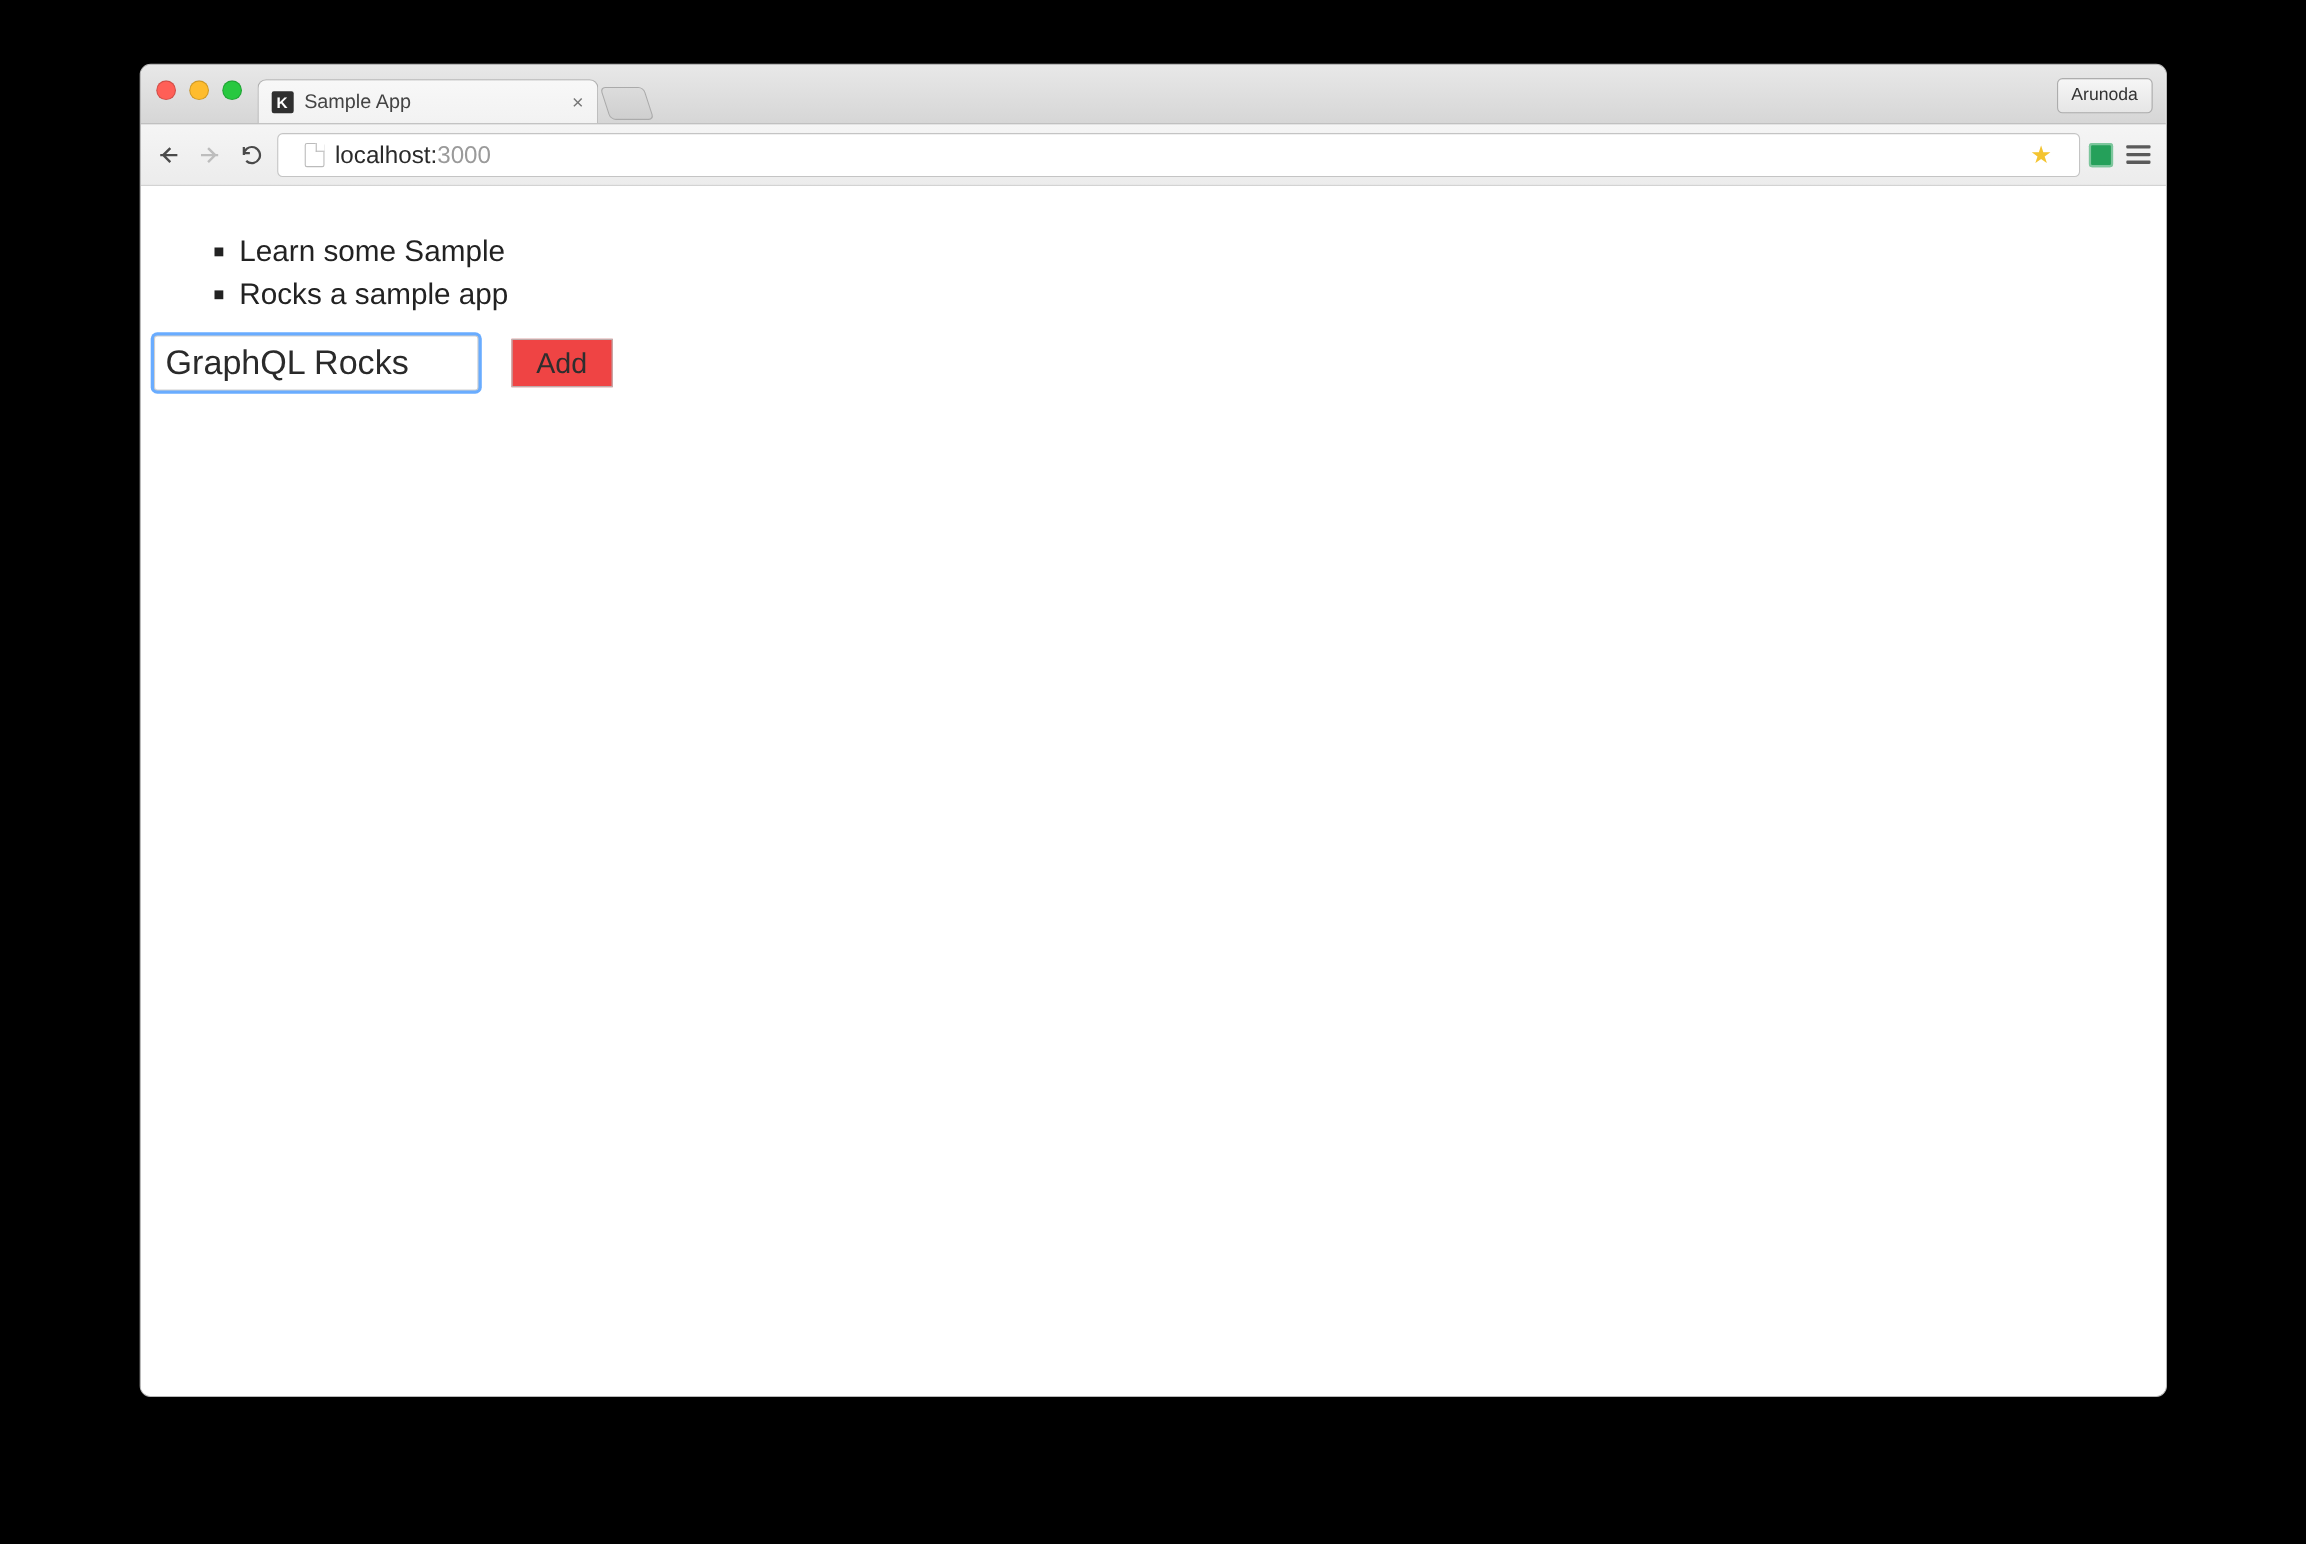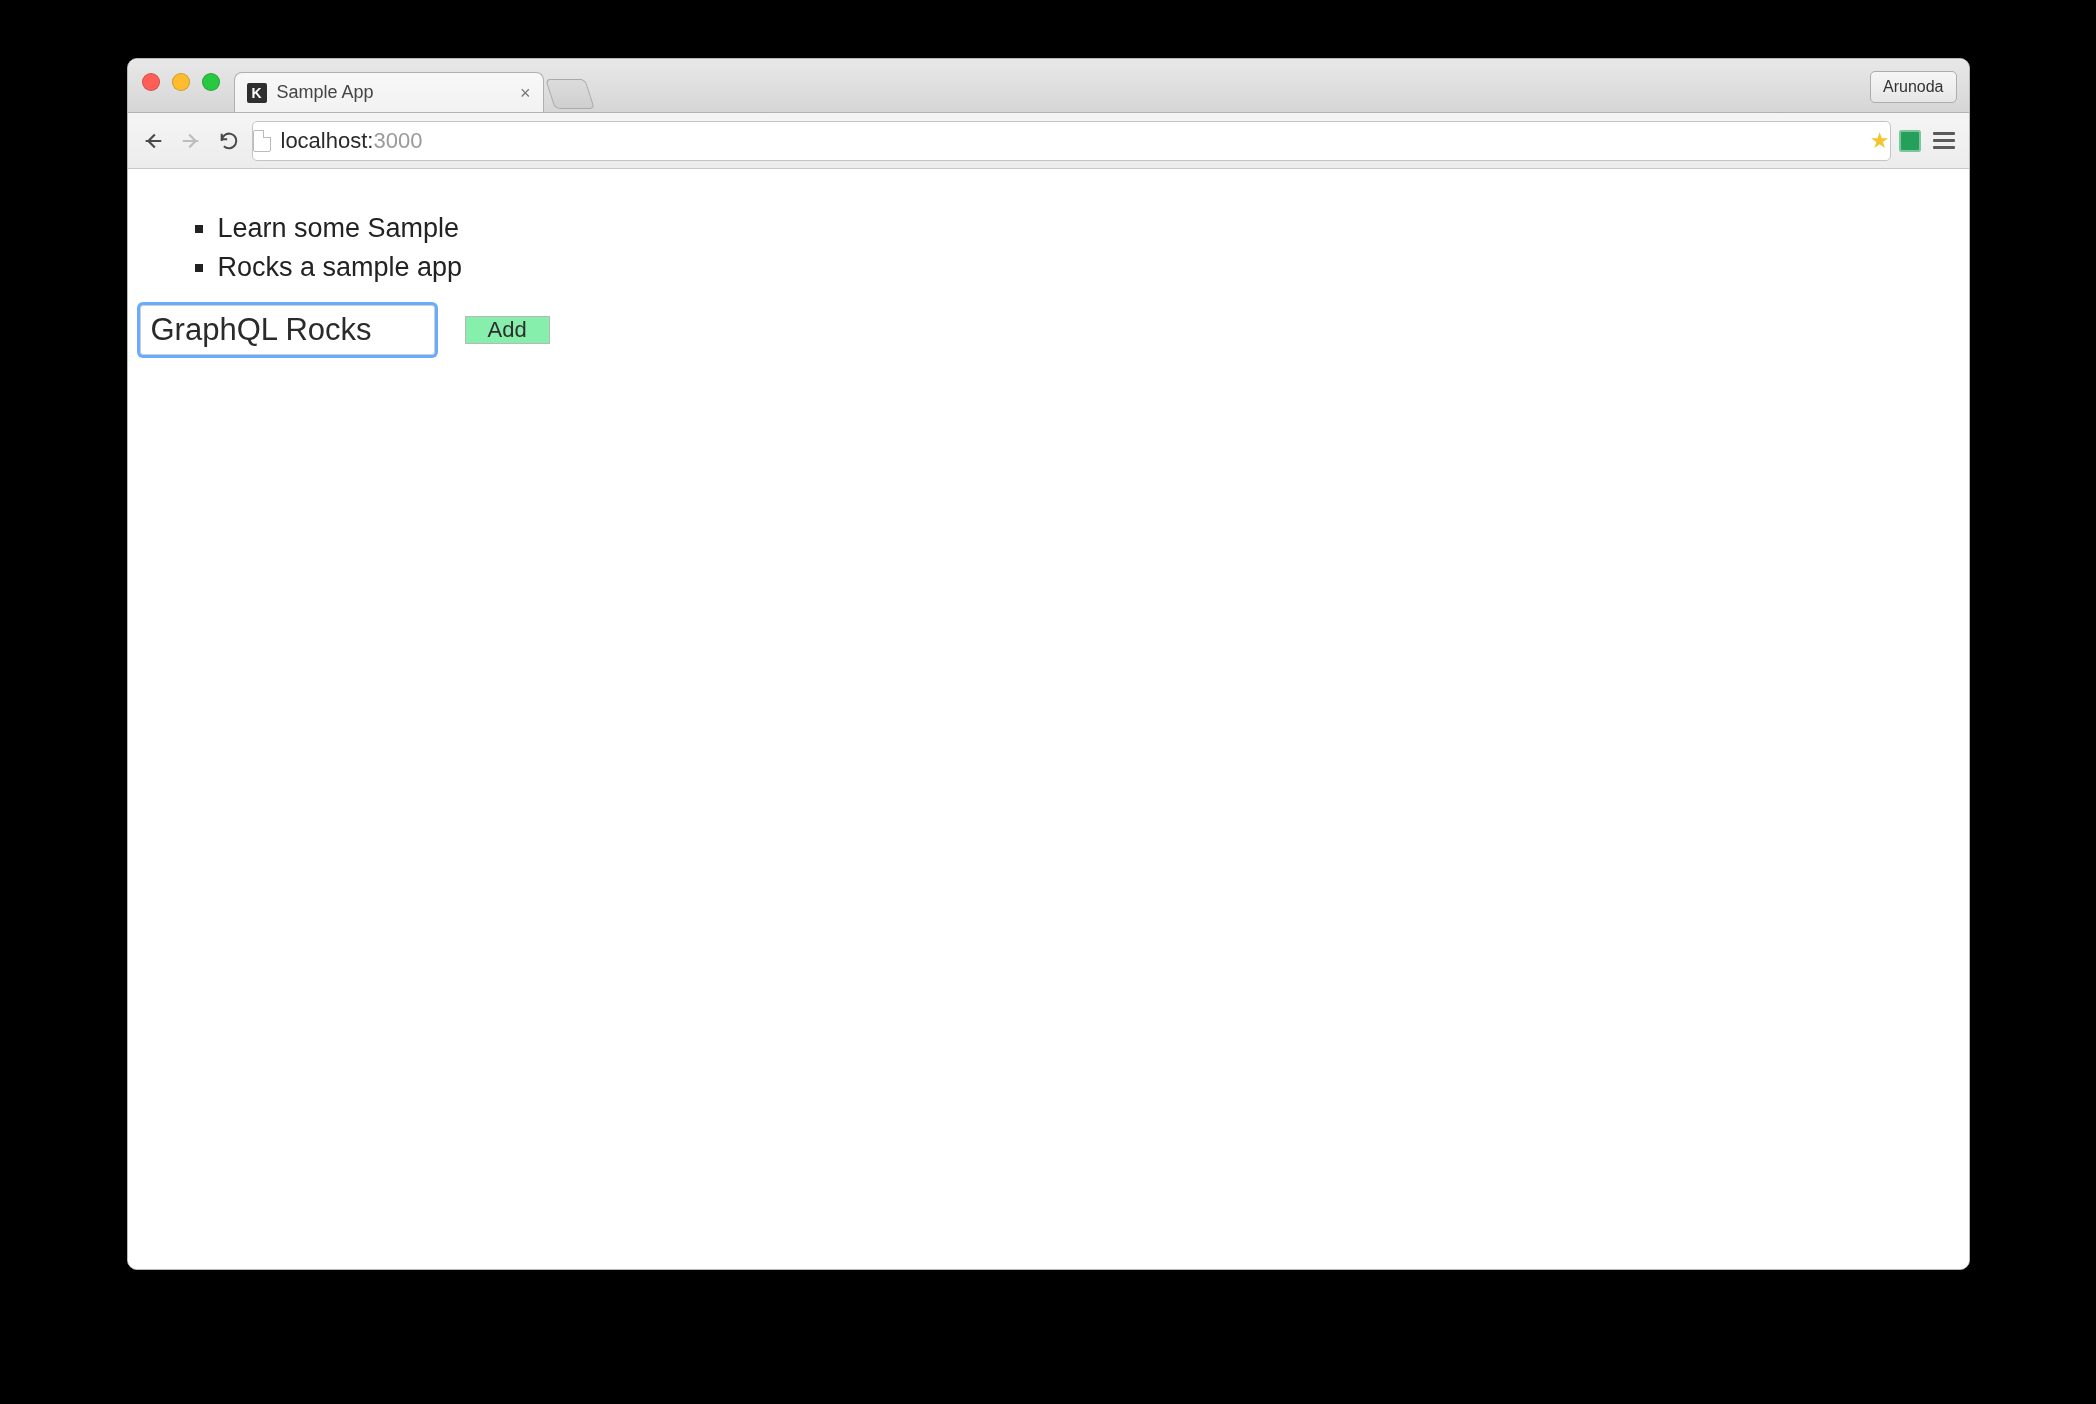--- a/index.html
+++ b/index.html
@@ -136,21 +136,21 @@
   .nav-icn svg { width:22px; height:22px; }
 
   .omnibox {
     flex: 1;
     height: 40px;
     background:#fff;
     border:1px solid #c4c4c4;
     border-radius:5px;
     display:flex;
     align-items:center;
-    padding:0 0;
+    padding:0 24px;
     gap:10px;
     font-size:22px;
   }
   .page-icn {
     width:18px;height:22px;
     border:1px solid #bbb;
     border-radius:2px;
     position:relative;
   }
   .page-icn::after{
@@ -215,24 +215,24 @@
     font-size:31px;
     padding: 6px 10px;
     border:1px solid #cfcfcf;
     border-radius:3px;
     outline:none;
     box-shadow: 0 0 0 3px rgba(79,158,255,.85);
     font-family: inherit;
     color:#2a2a2a;
   }
   .add-btn{
-    height:28px;
+    height:44px;
     padding:0 22px;
-    font-size:22px;
-    background:#86efac;
+    font-size:26px;
+    background:#ef4444;
     border:1px solid #b8b8b8;
     color:#2e2e2e;
     cursor:pointer;
     font-family: inherit;
   }
 </style>
 </head>
 <body>
 
 <div class="window">

